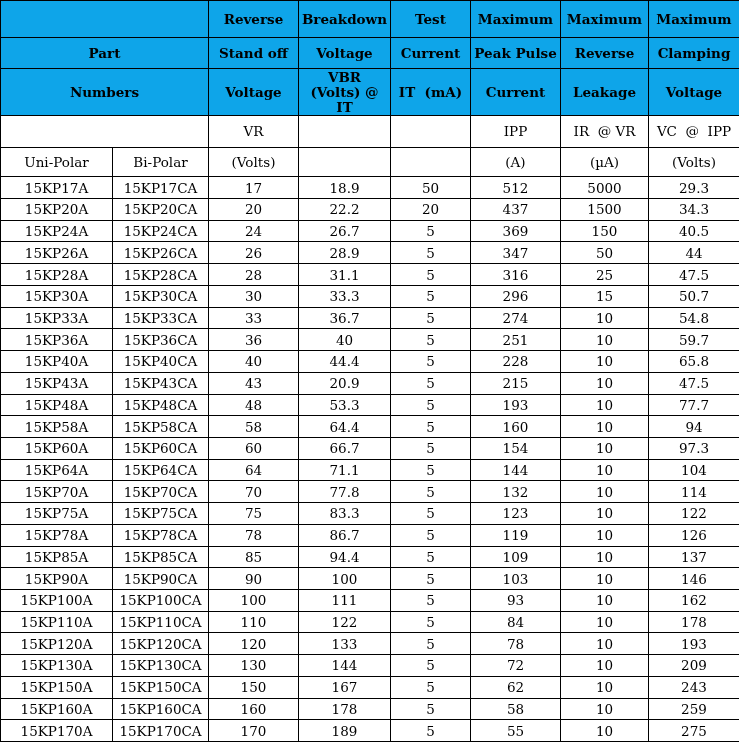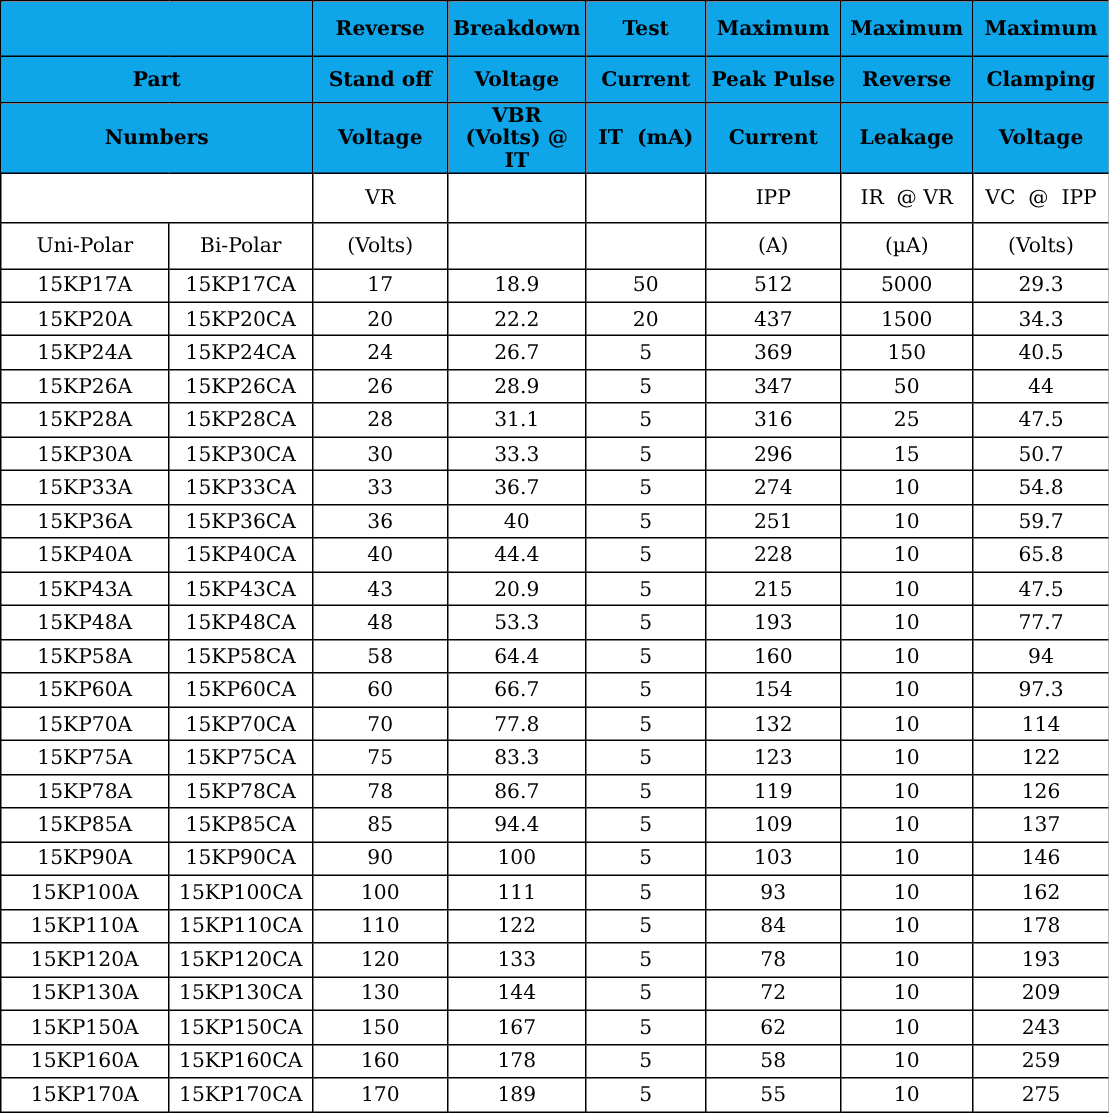--- a/index.html
+++ b/index.html
@@ -248,20 +248,30 @@
         <td class="al">15KP60A</td>
         <td>15KP60CA</td>
         <td>60</td>
         <td>66.7</td>
         <td>5</td>
         <td>154</td>
         <td>10</td>
         <td>97.3</td>
       </tr>
       <tr>
+        <td class="al">15KP64A</td>
+        <td>15KP64CA</td>
+        <td>64</td>
+        <td>71.1</td>
+        <td>5</td>
+        <td>144</td>
+        <td>10</td>
+        <td>104</td>
+      </tr>
+      <tr>
         <td class="al">15KP70A</td>
         <td>15KP70CA</td>
         <td>70</td>
         <td>77.8</td>
         <td>5</td>
         <td>132</td>
         <td>10</td>
         <td>114</td>
       </tr>
       <tr>

